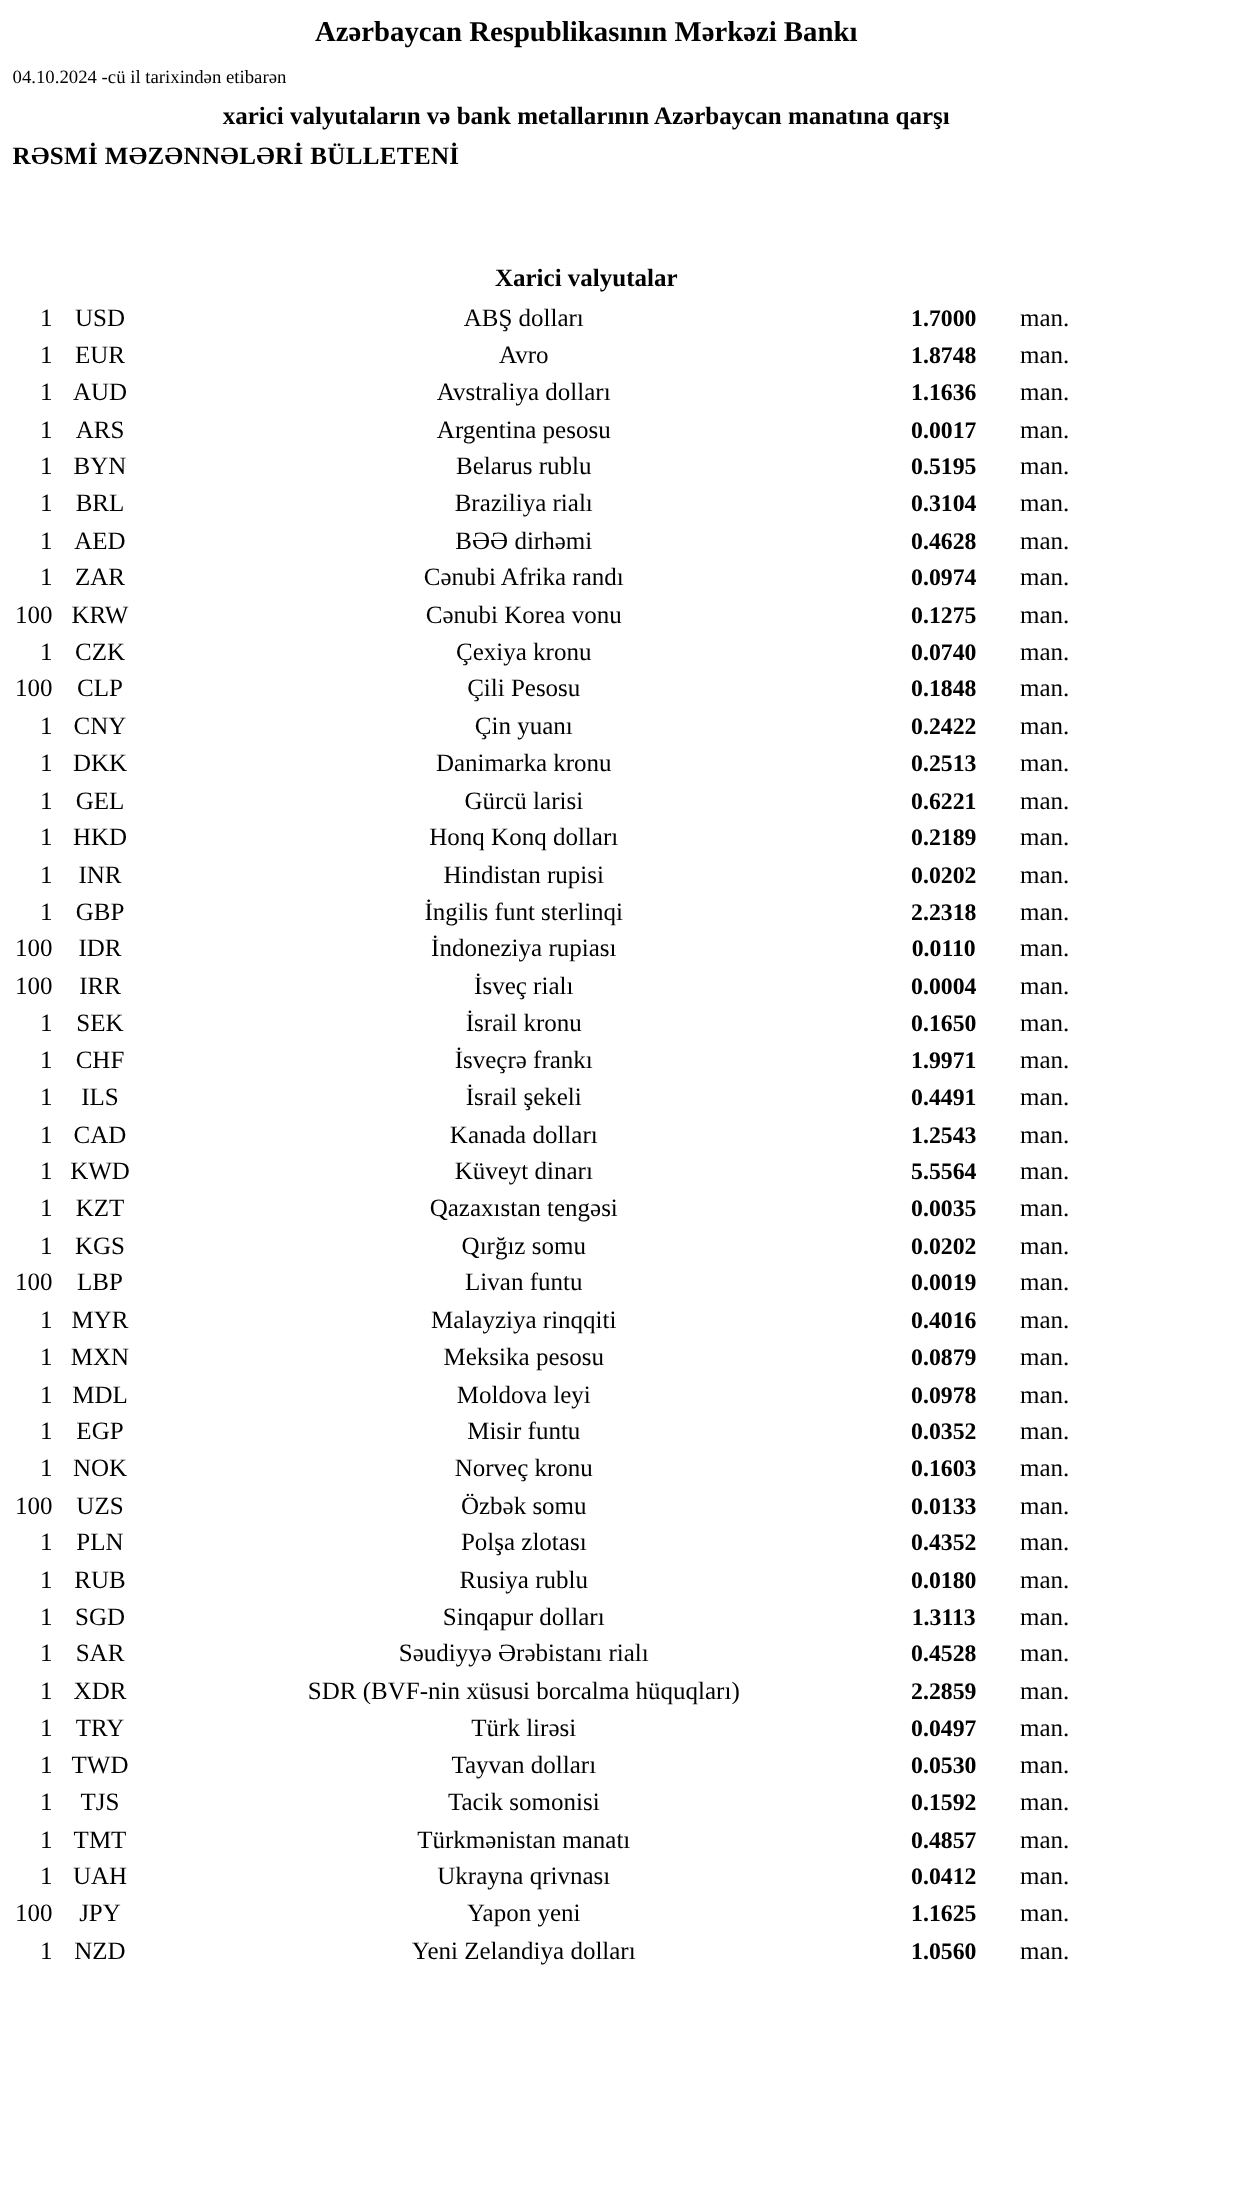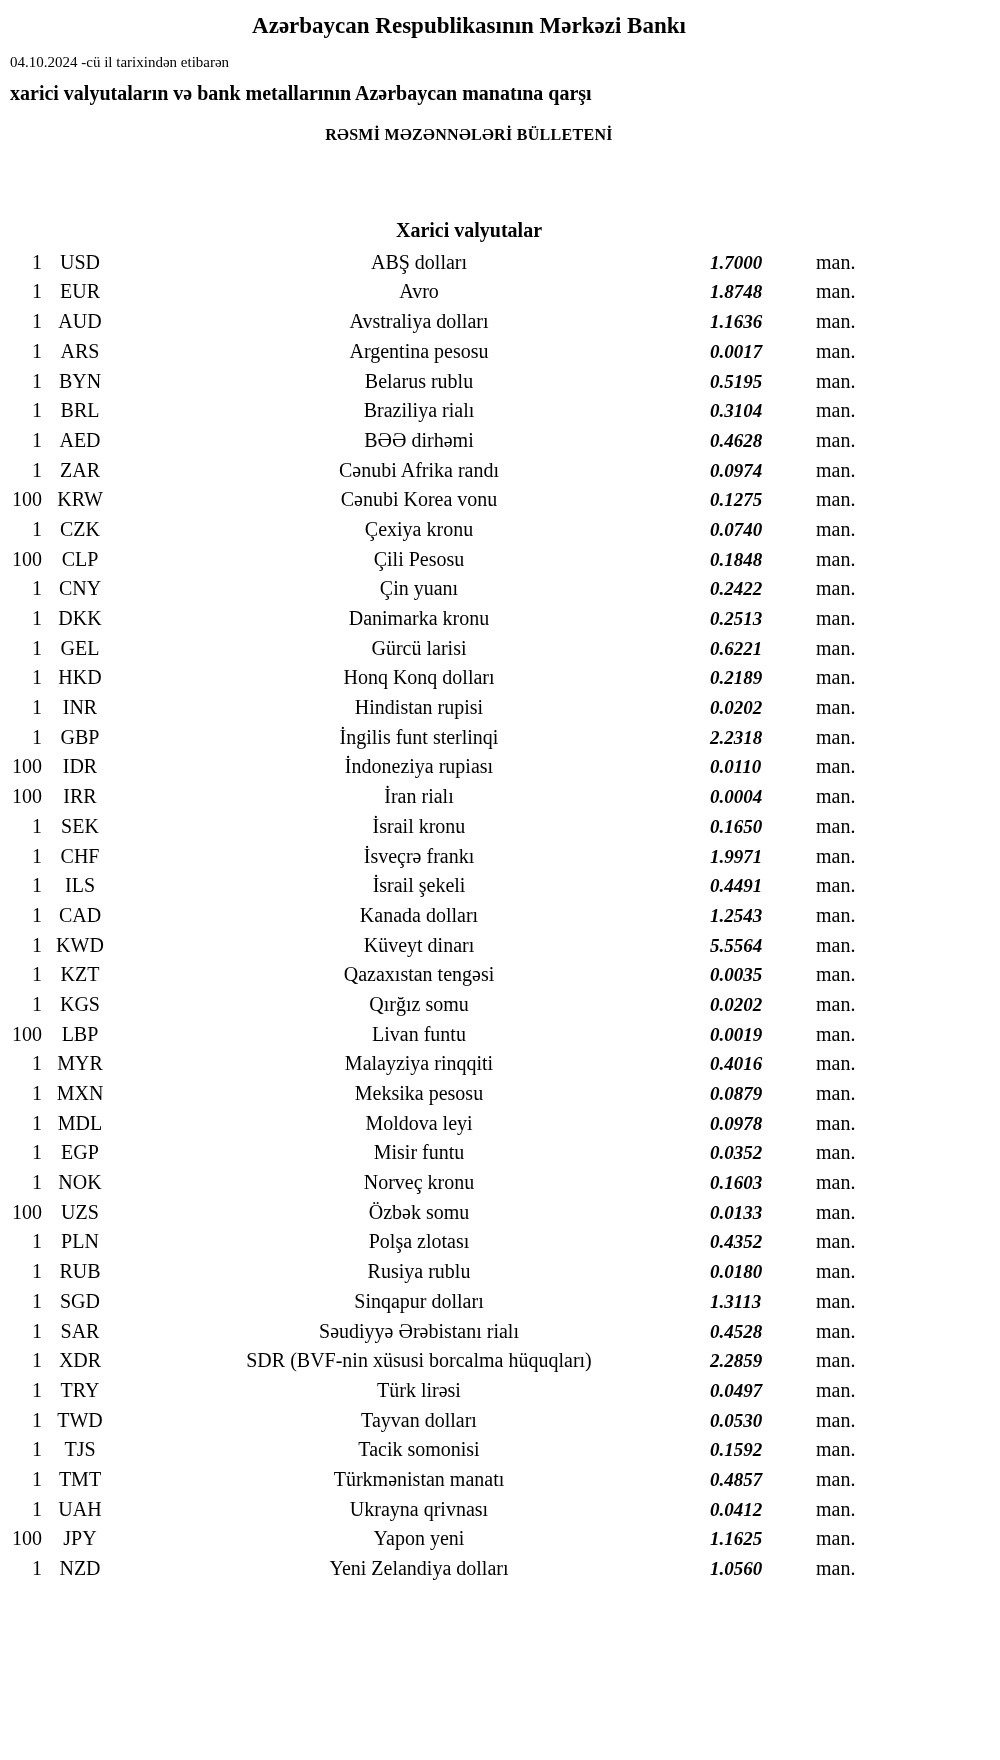--- a/index.html
+++ b/index.html
@@ -21,30 +21,30 @@
     font-size: 23px;
     line-height: 1.2;
   }
   .date-line {
     font-weight: normal;
     font-size: 15px;
     margin-top: 13px;
     line-height: 1.2;
   }
   .sub1 {
+    text-align: center;
     font-weight: bold;
     font-size: 20px;
     margin-top: 10px;
     line-height: 1.2;
   }
   .sub2 {
-    text-align: center;
     font-weight: bold;
-    font-size: 16px;
-    margin-top: 20px;
+    font-size: 20px;
+    margin-top: 8px;
     letter-spacing: 0.3px;
     line-height: 1.2;
   }
   .section-title {
     text-align: center;
     font-weight: bold;
     font-size: 20px;
     margin-top: 74px;
     margin-bottom: 6px;
     line-height: 1.2;
@@ -71,23 +71,22 @@
     flex: 0 0 auto;
   }
   .name {
     flex: 1 1 auto;
     padding-left: 10px;
     text-align: center;
     overflow: hidden;
   }
   .rate {
     width: 90px;
-    text-align: left;
+    text-align: center;
     font-weight: bold;
-    font-style: italic;
     font-size: 19px;
     flex: 0 0 auto;
   }
   .unit {
     width: 62px;
     padding-left: 16px;
     text-align: left;
     flex: 0 0 auto;
   }
 </style>
@@ -229,21 +228,21 @@
       <div class="row">
       <span class="qty">100</span>
       <span class="code">IDR</span>
       <span class="name">İndoneziya rupiası</span>
       <span class="rate">0.0110</span>
       <span class="unit">man.</span>
     </div>
       <div class="row">
       <span class="qty">100</span>
       <span class="code">IRR</span>
-      <span class="name">İran rialı</span>
+      <span class="name">İsveç rialı</span>
       <span class="rate">0.0004</span>
       <span class="unit">man.</span>
     </div>
       <div class="row">
       <span class="qty">1</span>
       <span class="code">SEK</span>
       <span class="name">İsrail kronu</span>
       <span class="rate">0.1650</span>
       <span class="unit">man.</span>
     </div>

